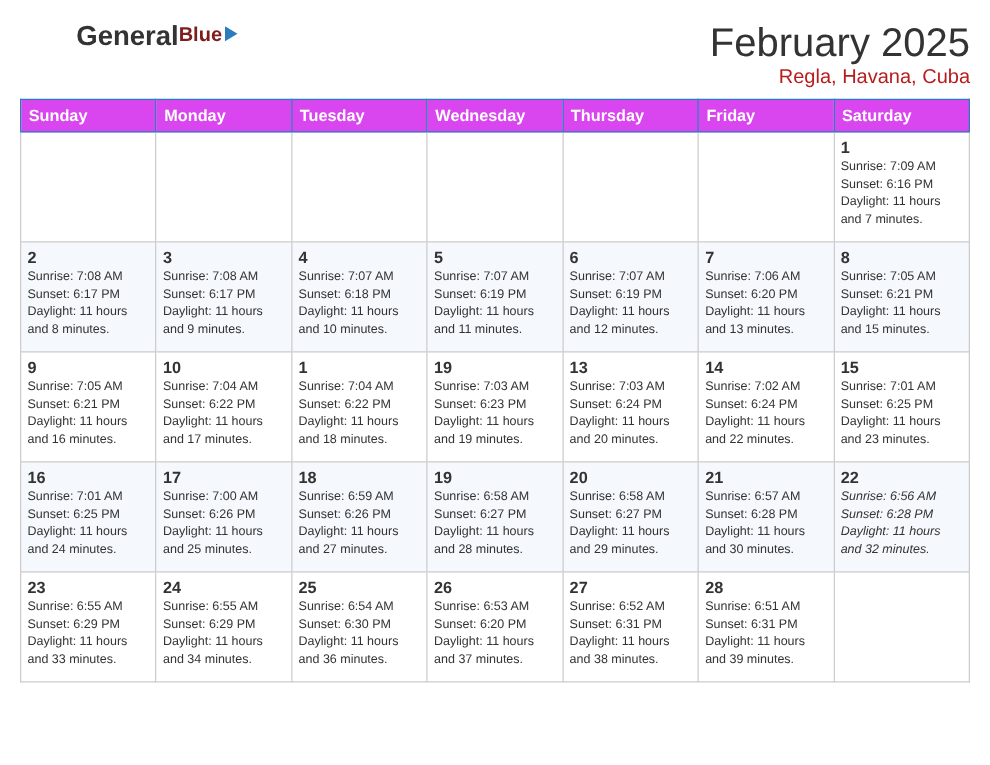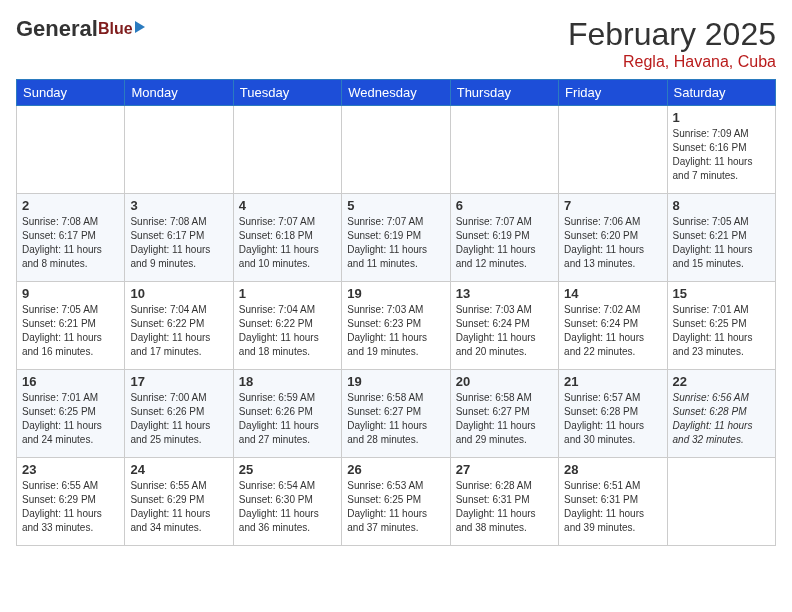--- a/index.html
+++ b/index.html
@@ -13,20 +13,21 @@
     .header {
       display: flex;
       justify-content: space-between;
       align-items: flex-start;
       margin-bottom: 8px;
     }
     .logo {
       display: flex;
       flex-direction: column;
       align-items: flex-start;
+      margin-left: 45px;
     }
     .logo-text {
       display: flex;
       align-items: center;
     }
     .logo-general {
       font-size: 22px;
       font-weight: bold;
       color: #333;
     }
@@ -55,24 +56,24 @@
     .location {
       font-size: 16px;
       color: #b91c1c;
     }
     .calendar {
       width: 100%;
       border-collapse: collapse;
       border: 1px solid #ccc;
     }
     .calendar th {
-      background-color: #1d4ed8;
+      background-color: #d946ef;
       color: #fff;
       font-size: 13px;
-      font-weight: normal;
+      font-weight: bold;
       text-align: left;
       padding: 5px 6px;
       border: 1px solid #2b7bbf;
     }
     .calendar td {
       width: 107px;
       vertical-align: top;
       padding: 4px 5px;
       border: 1px solid #ccc;
       font-size: 10.5px;
@@ -291,26 +292,26 @@
         </td>
         <td>
           <span class="day-num">25</span>
           <div class="day-info" style="white-space: pre-line;">Sunrise: 6:54 AM
 Sunset: 6:30 PM
 Daylight: 11 hours and 36 minutes.</div>
         </td>
         <td>
           <span class="day-num">26</span>
           <div class="day-info" style="white-space: pre-line;">Sunrise: 6:53 AM
-Sunset: 6:25 PM
+Sunset: 6:20 PM
 Daylight: 11 hours and 37 minutes.</div>
         </td>
         <td>
           <span class="day-num">27</span>
-          <div class="day-info" style="white-space: pre-line;">Sunrise: 6:28 AM
+          <div class="day-info" style="white-space: pre-line;">Sunrise: 6:52 AM
 Sunset: 6:31 PM
 Daylight: 11 hours and 38 minutes.</div>
         </td>
         <td>
           <span class="day-num">28</span>
           <div class="day-info" style="white-space: pre-line;">Sunrise: 6:51 AM
 Sunset: 6:31 PM
 Daylight: 11 hours and 39 minutes.</div>
         </td>
         <td class="empty-cell"></td>

